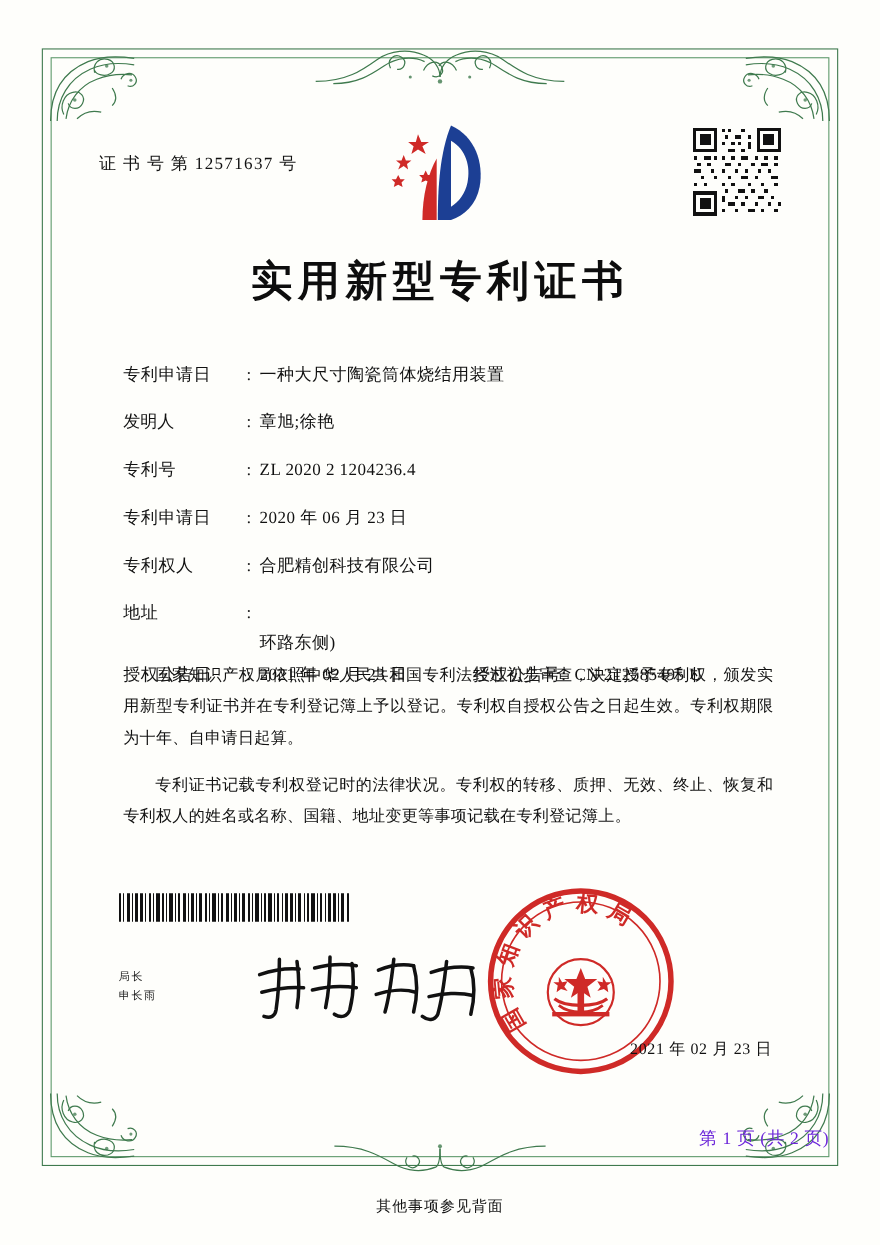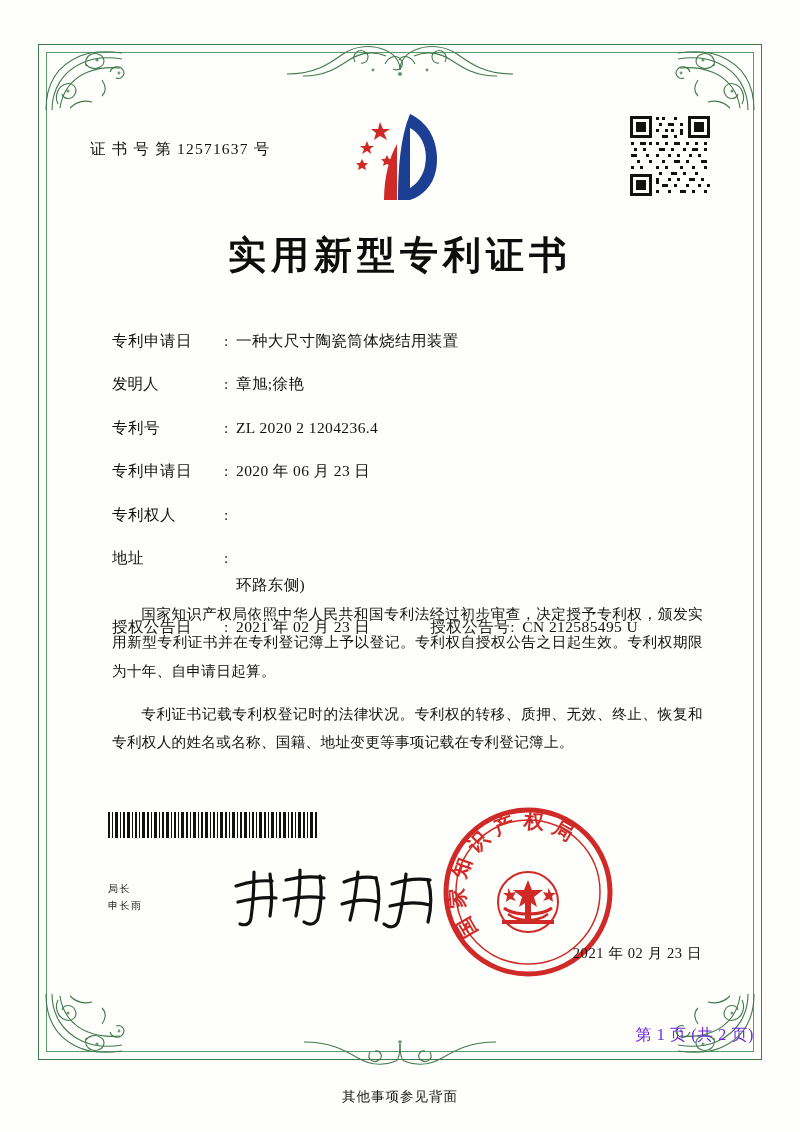--- a/index.html
+++ b/index.html
@@ -474,27 +474,28 @@
 
       <div class="frow">
         <div class="flabel">专利申请日</div>
         <div class="fcolon">:</div>
         <div class="fvalue">2020 年 06 月 23 日</div>
       </div>
 
       <div class="frow">
         <div class="flabel">专利权人</div>
         <div class="fcolon">:</div>
+        <div class="fvalue">合肥精创科技有限公司</div>
       </div>
 
       <div class="frow" style="margin-bottom:4px">
         <div class="flabel">地址</div>
         <div class="fcolon">:</div>
       </div>
-      <div class="fvalue second-line" style="margin-top:0;margin-bottom:20px">环路东侧)</div>
+      <div class="fvalue second-line" style="margin-top:0;margin-bottom:7px">环路东侧)</div>
 
       <div class="frow two-col">
         <div class="flabel">授权公告日</div>
         <div class="fcolon">:</div>
         <div class="fvalue">2021 年 02 月 23 日</div>
         <div class="flabel2">授权公告号</div>
         <div class="fcolon">:</div>
         <div class="fvalue">CN 212585495 U</div>
       </div>
 

